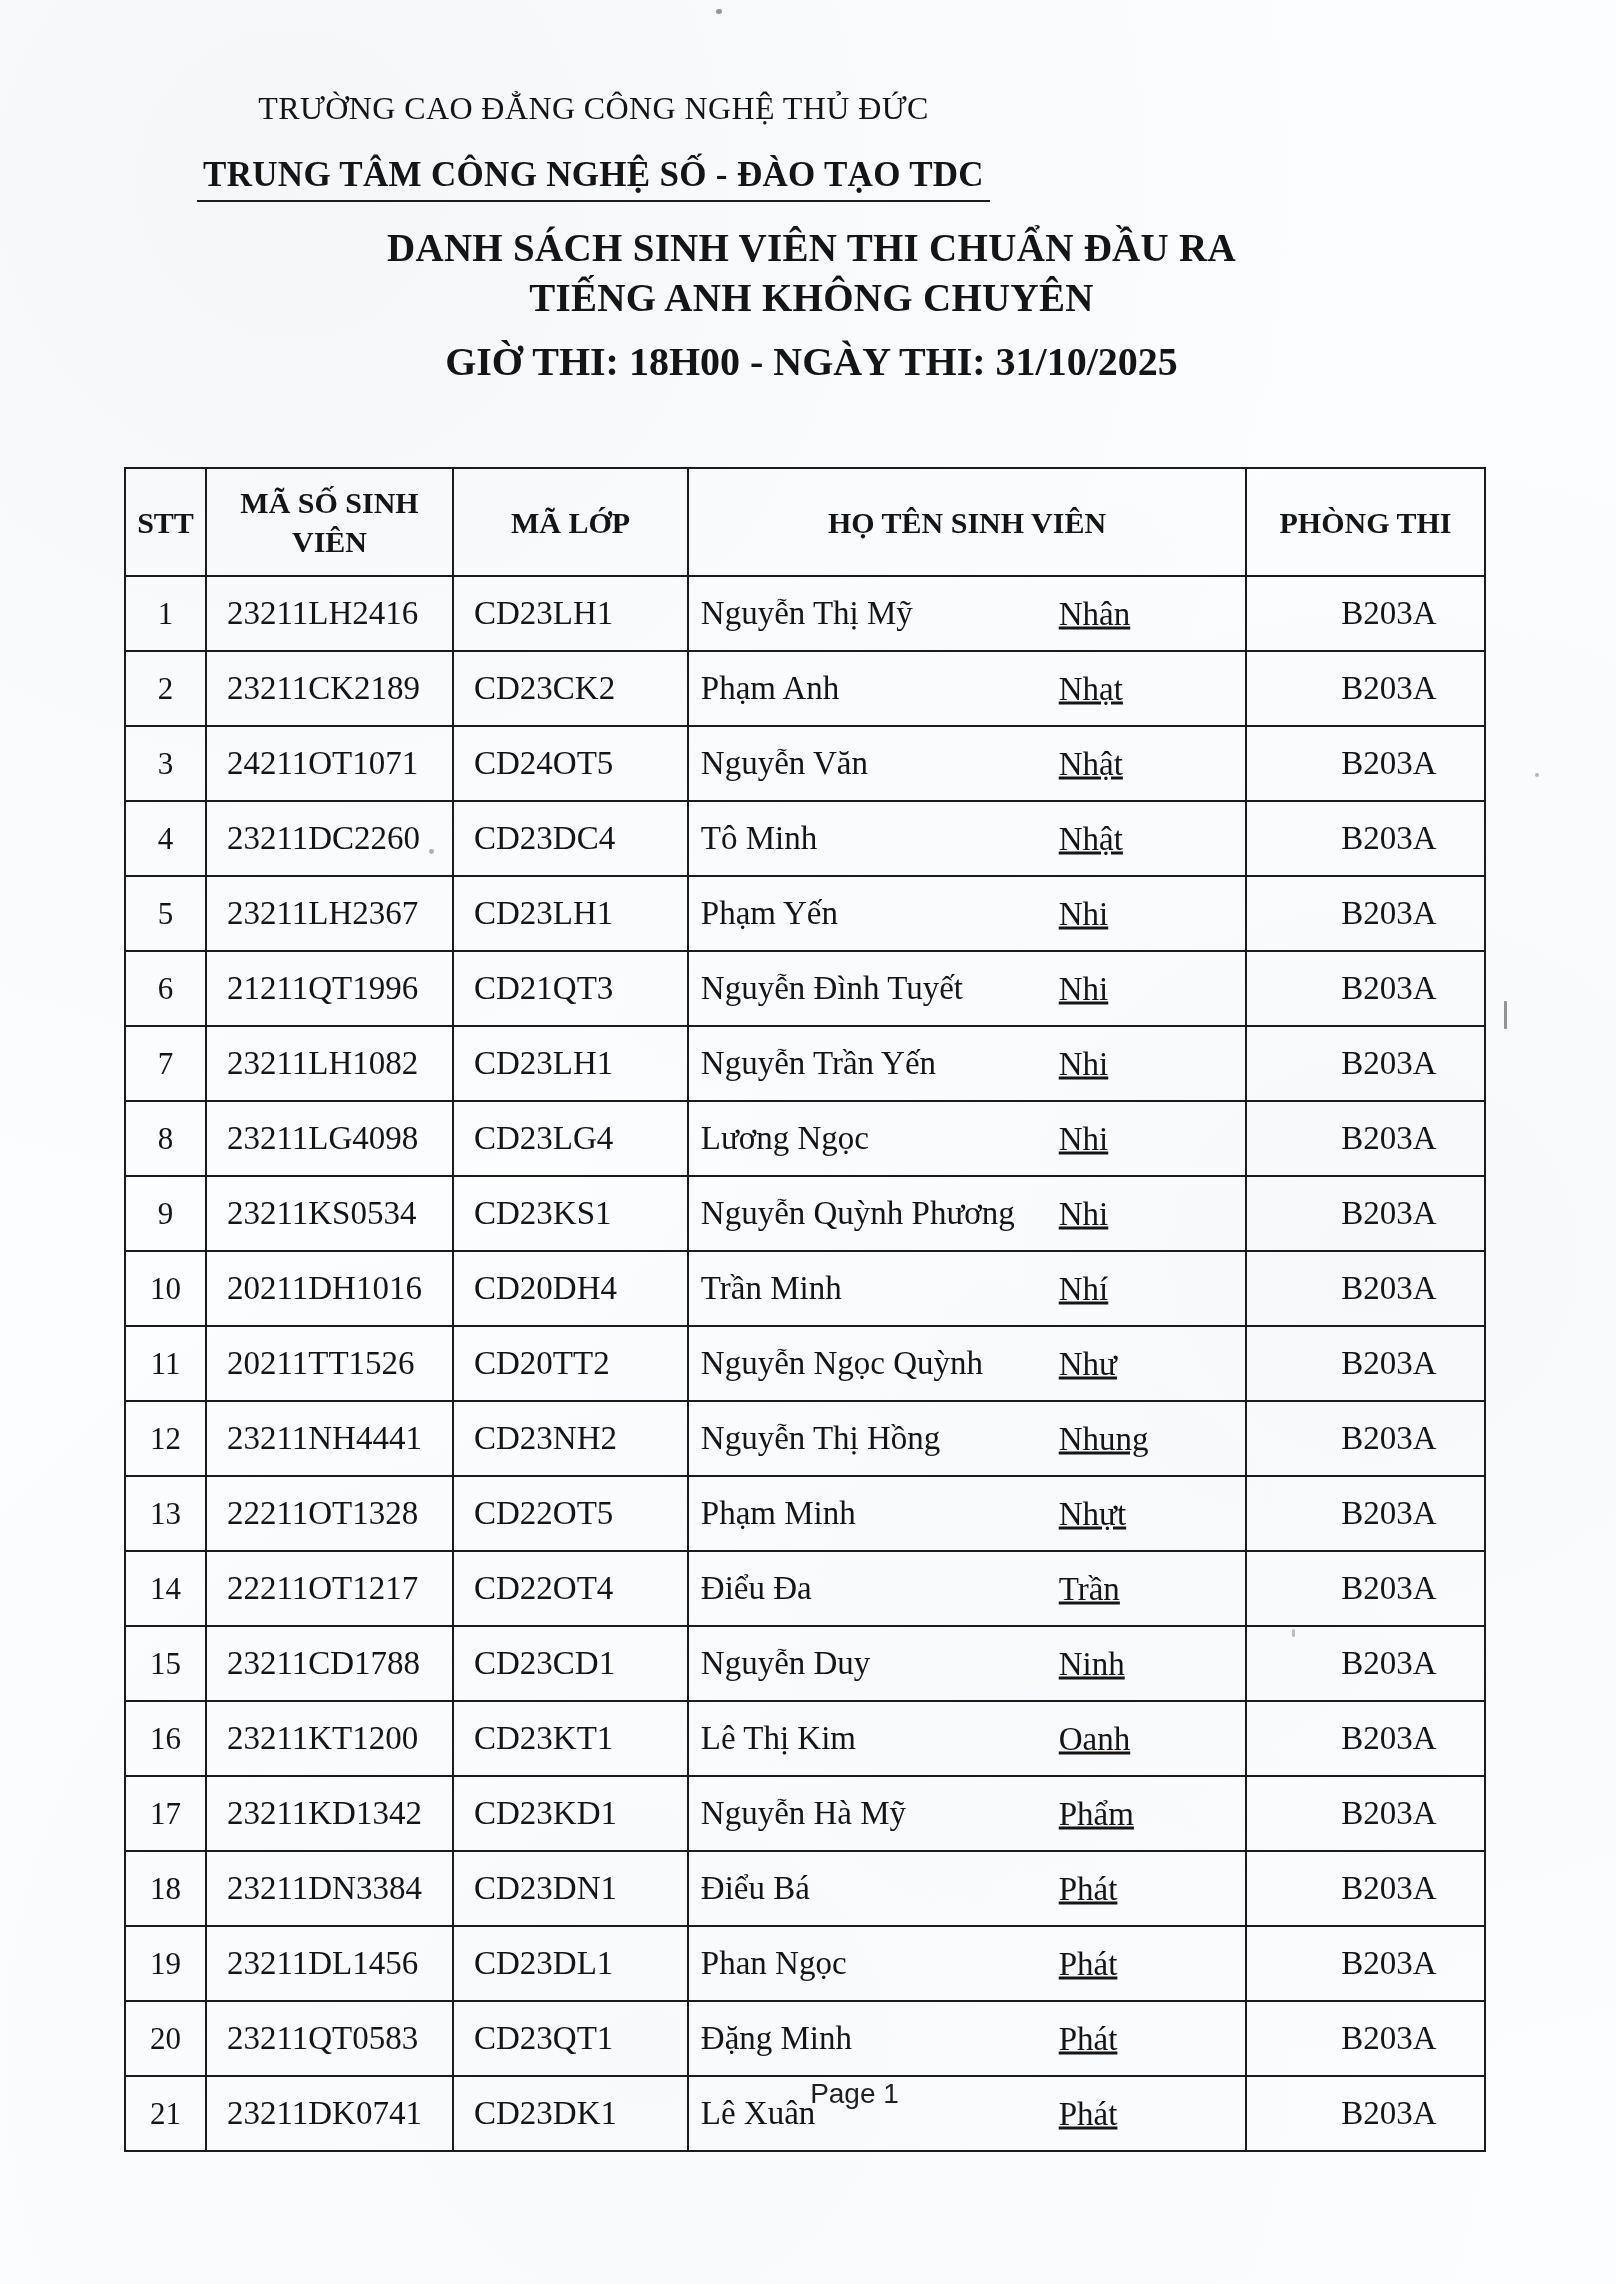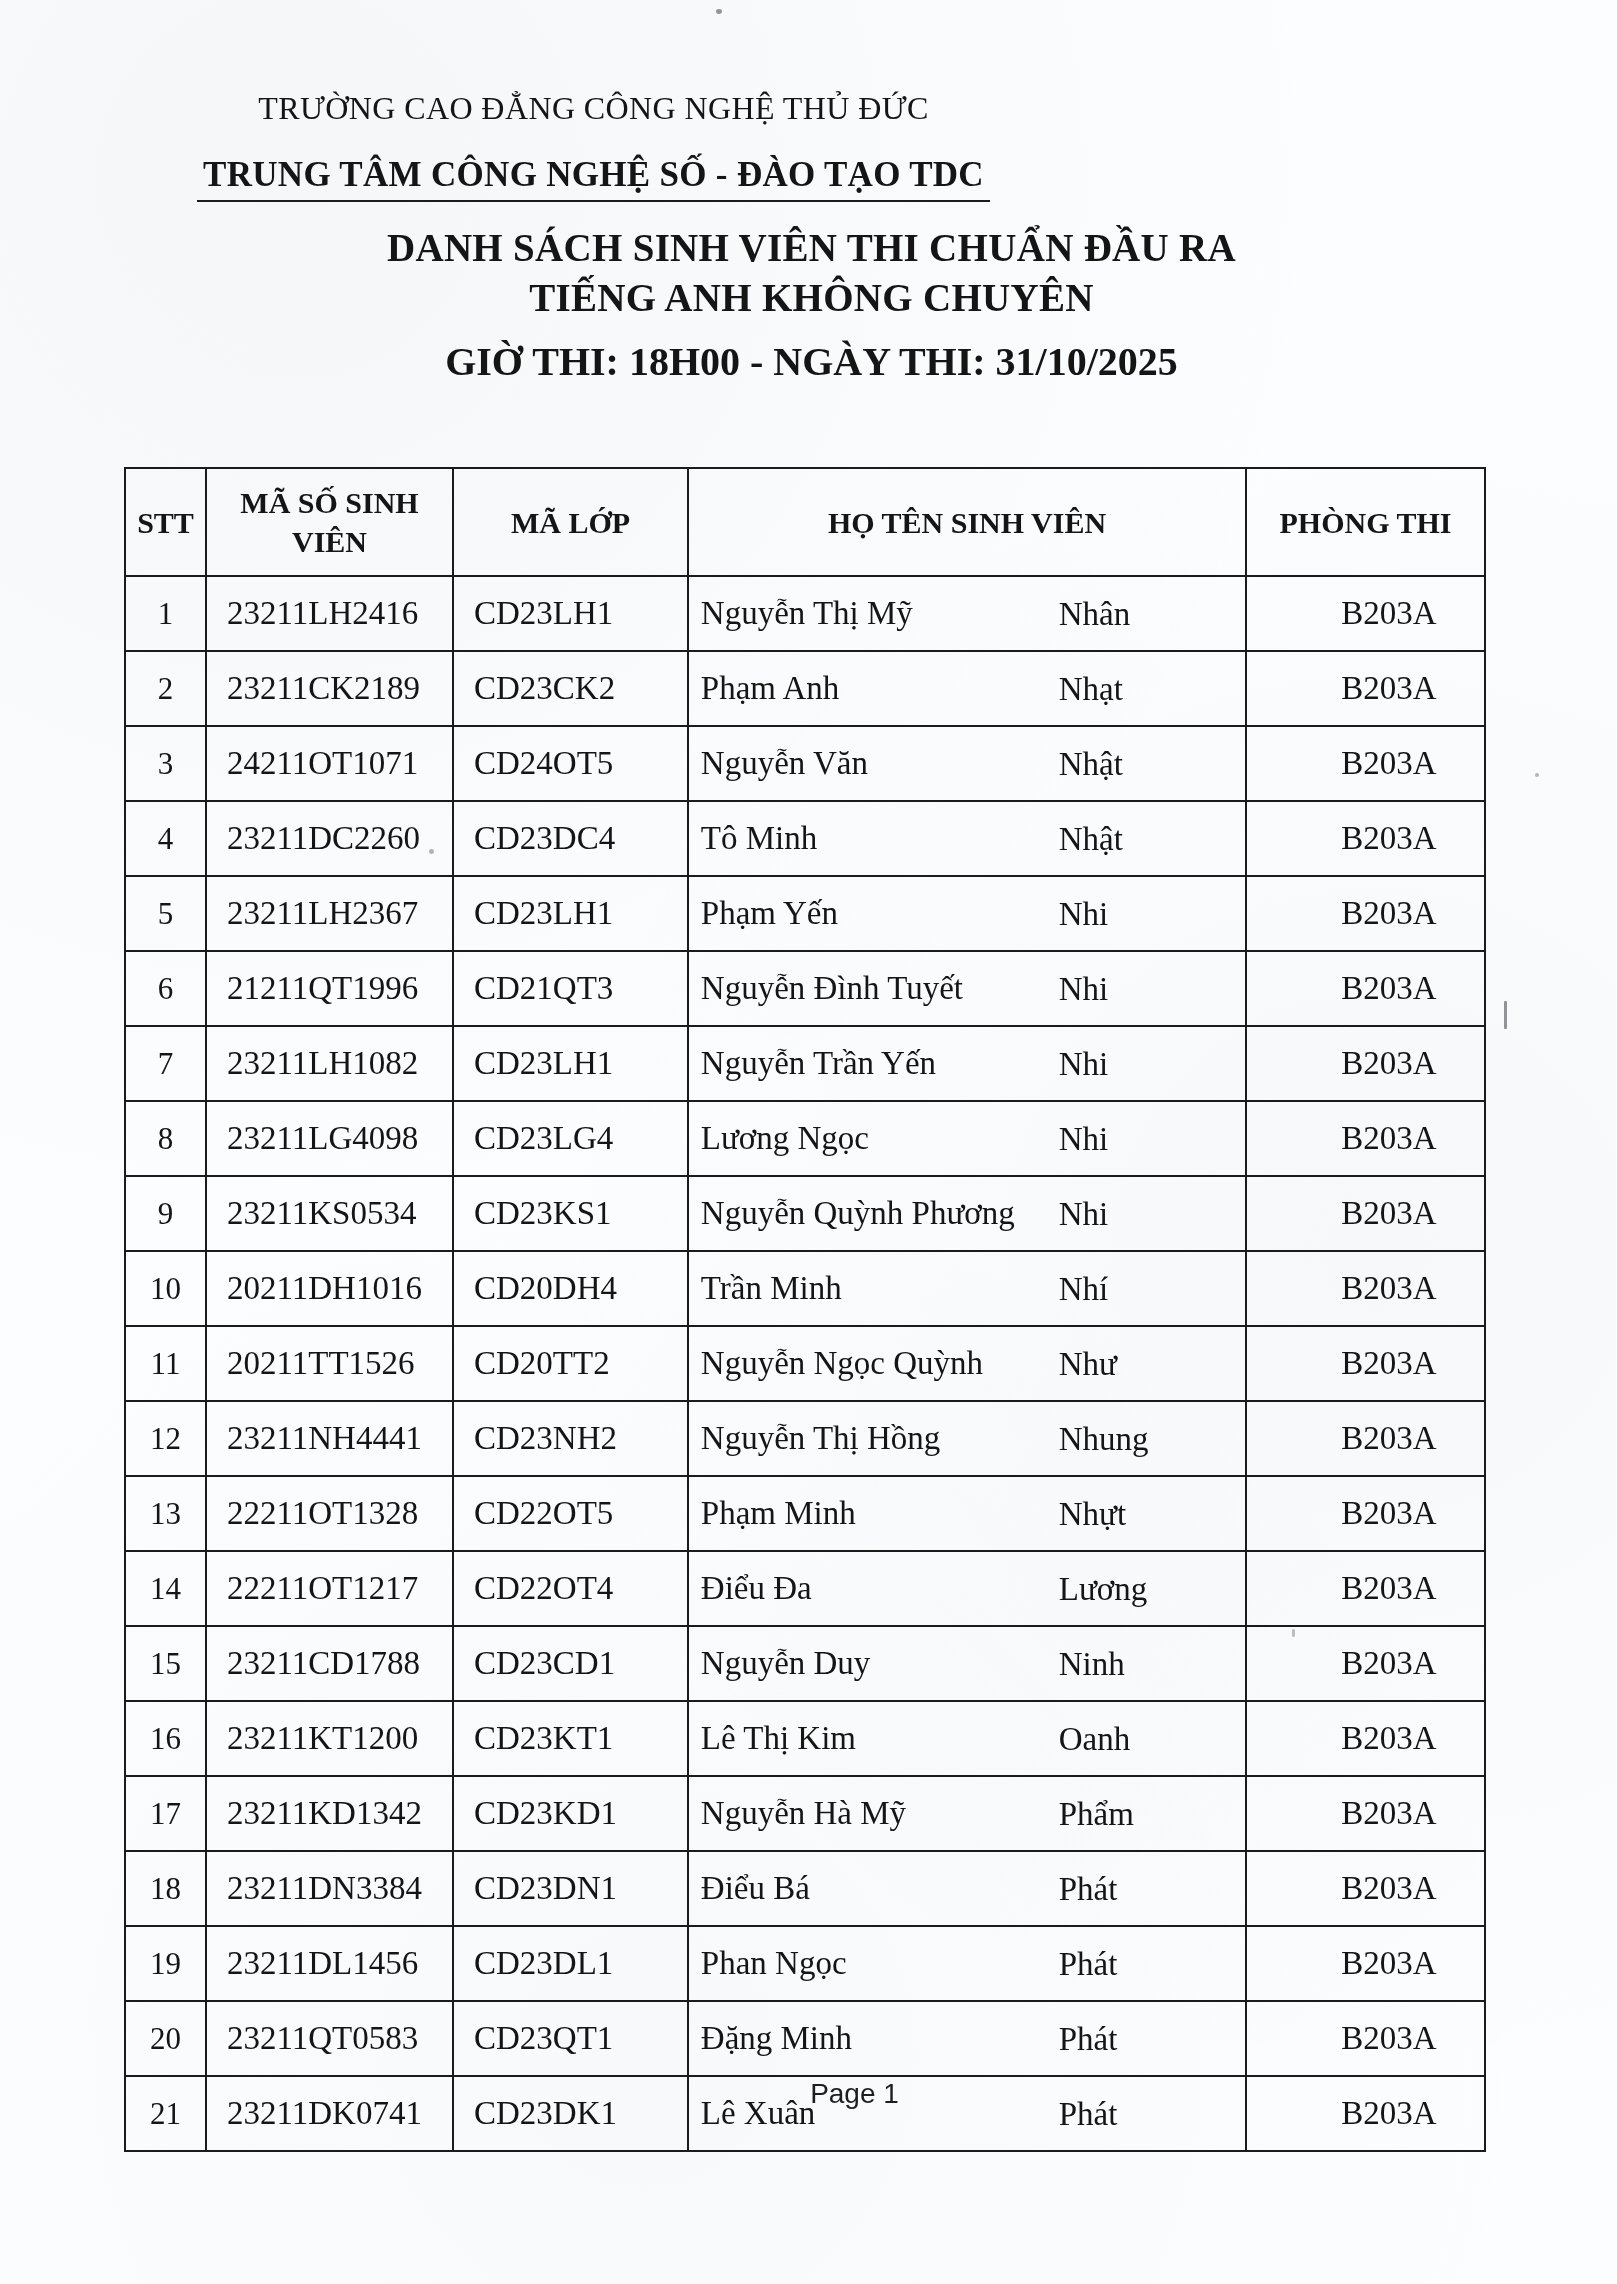--- a/index.html
+++ b/index.html
@@ -38,21 +38,21 @@
     height:106px;font-size:30px;font-weight:bold;text-align:center;
     line-height:1.3;padding:0 9.8px;vertical-align:middle;
   }
   .roster td{height:71px;font-size:33px;vertical-align:middle;}
   .c-stt{width:81px;}  .c-id{width:247px;}  .c-class{width:235px;}
   .c-name{width:558px;} .c-room{width:239px;}
   td.cell-center{text-align:center;font-size:31px;}
   td.cell-room{text-align:center;font-size:33px;padding-left:48px;}
   td.cell-left{padding-left:20px;}
   td.cell-name{position:relative;padding-left:11.8px;}
-  .name-given{position:absolute;left:66.5%;top:50%;transform:translateY(-50%);white-space:nowrap;}
+  .name-given{position:absolute;left:66.5%;top:50%;transform:translateY(-50%);white-space:nowrap;text-decoration:underline;}
   
   .page-number{
     position:absolute;left:0;top:2078px;width:1709px;text-align:center;
     font-family:"Liberation Sans","DejaVu Sans",sans-serif;font-size:28px;color:#1e1e1e;
   }
   
   .speck{position:absolute;background:#6f747e;border-radius:50%;}
   .speck-a{left:716px;top:8.8px;width:5.9px;height:4.9px;opacity:.75;}
   .speck-b{left:429px;top:849px;width:4.9px;height:4.9px;opacity:.55;}
   .speck-c{left:1535px;top:773px;width:3.9px;height:3.9px;opacity:.5;}
@@ -181,21 +181,21 @@
           <td class="cell-center">13</td>
           <td class="cell-left">22211OT1328</td>
           <td class="cell-left">CD22OT5</td>
           <td class="cell-name"><span>Phạm Minh</span><span class="name-given">Nhựt</span></td>
           <td class="cell-room">B203A</td>
         </tr>
         <tr>
           <td class="cell-center">14</td>
           <td class="cell-left">22211OT1217</td>
           <td class="cell-left">CD22OT4</td>
-          <td class="cell-name"><span>Điểu Đa</span><span class="name-given">Lương</span></td>
+          <td class="cell-name"><span>Điểu Đa</span><span class="name-given">Trần</span></td>
           <td class="cell-room">B203A</td>
         </tr>
         <tr>
           <td class="cell-center">15</td>
           <td class="cell-left">23211CD1788</td>
           <td class="cell-left">CD23CD1</td>
           <td class="cell-name"><span>Nguyễn Duy</span><span class="name-given">Ninh</span></td>
           <td class="cell-room">B203A</td>
         </tr>
         <tr>

